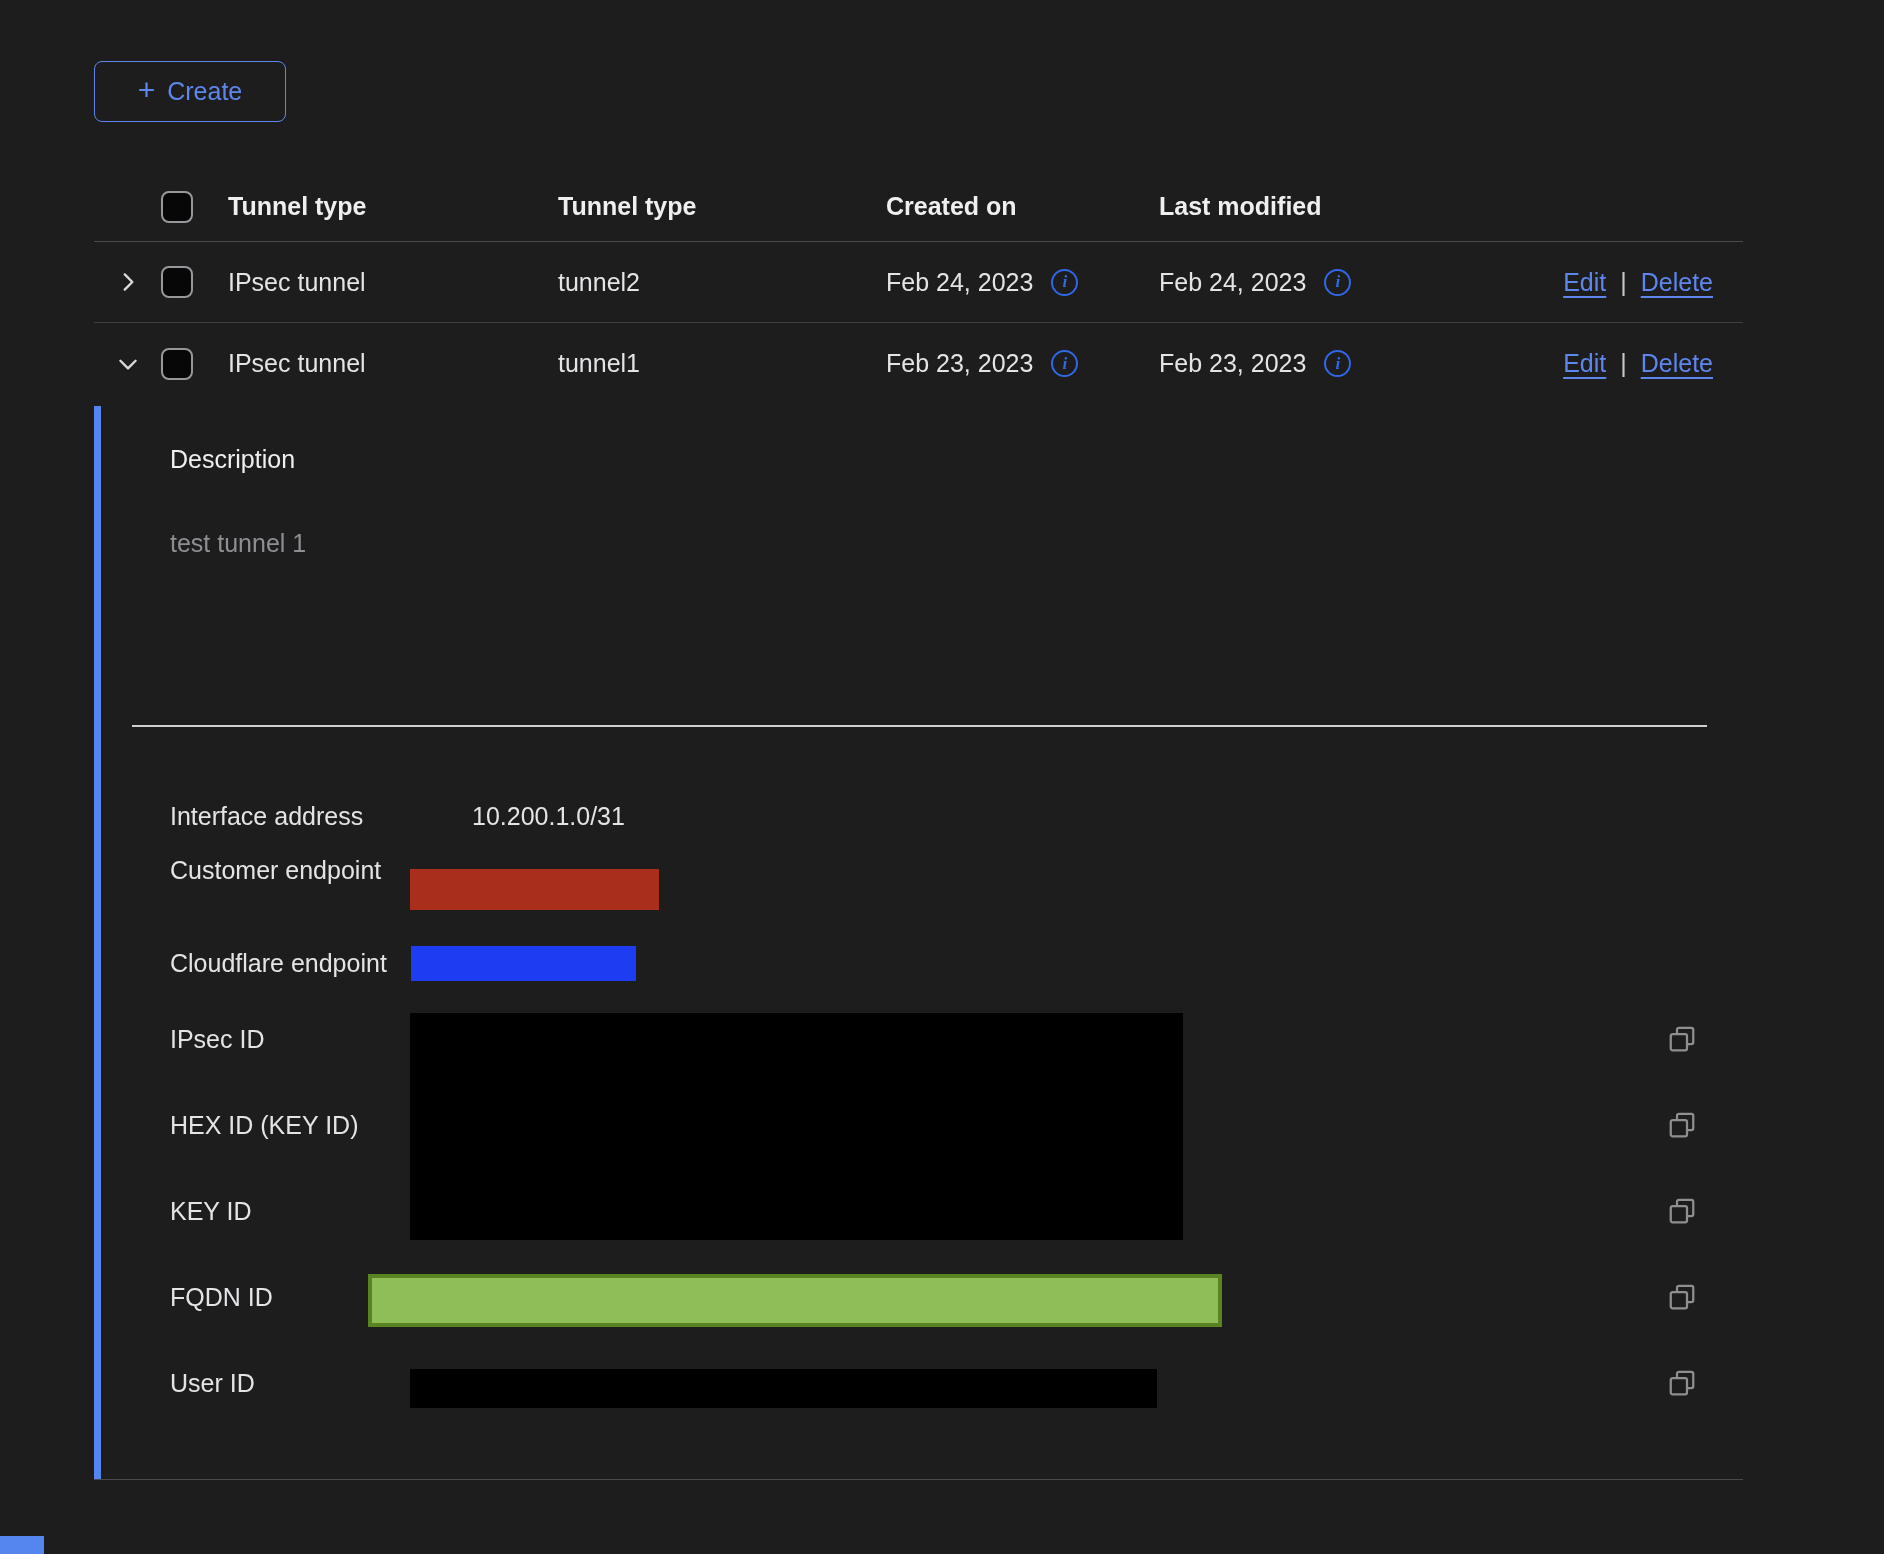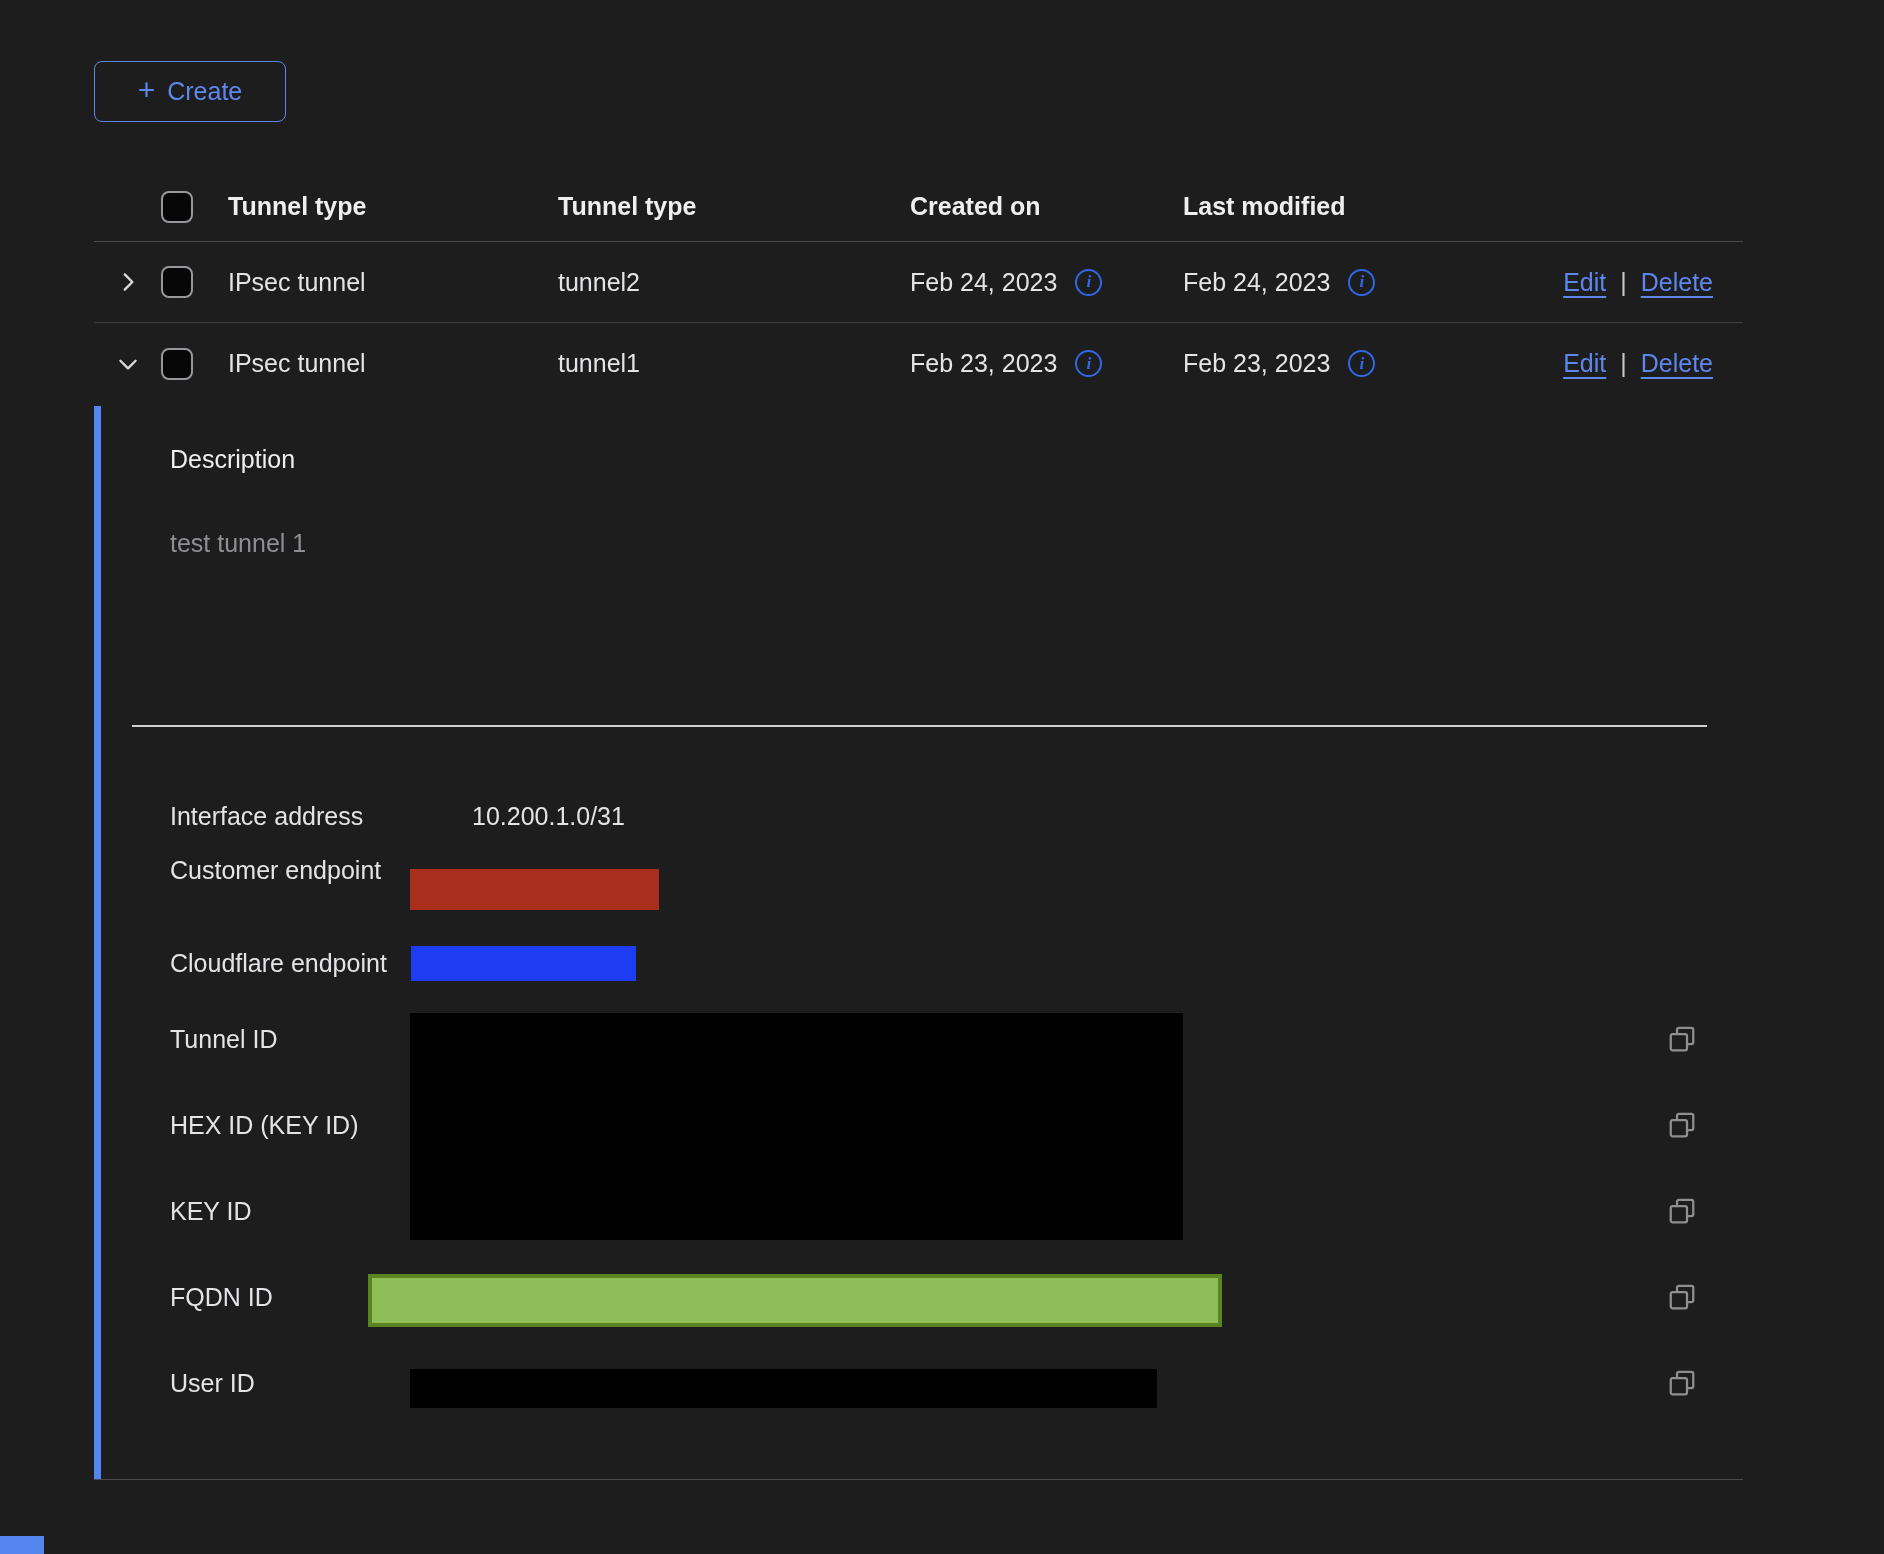--- a/index.html
+++ b/index.html
@@ -26,21 +26,21 @@
   
   .table{position:absolute;left:94px;top:172px;width:1649px;}
   .thead{display:flex;align-items:center;height:70px;border-bottom:1px solid var(--divider-dark);
     font-weight:700;color:var(--text-bright);}
   .trow{display:flex;align-items:center;height:81px;}
   .trow.bordered{border-bottom:1px solid var(--row-border);}
   .col-exp{width:67px;display:flex;align-items:center;justify-content:center;}
   .col-check{width:67px;display:flex;align-items:center;}
   .col-type{width:330px;}
   .col-name{width:328px;}
-  .col-created{width:273px;display:flex;align-items:center;gap:18px;margin-left:24px;}
+  .col-created{width:273px;display:flex;align-items:center;gap:18px;}
   .col-modified{width:320px;display:flex;align-items:center;gap:18px;}
   .col-actions{flex:1;display:flex;align-items:center;justify-content:flex-end;
     gap:14px;padding-right:30px;}
 
   .checkbox{width:32px;height:32px;border:2px solid var(--checkbox-border);border-radius:8px;
     background:var(--checkbox-fill);cursor:pointer;}
   .chev{width:26px;height:26px;color:var(--chevron);cursor:pointer;}
   .info-icon{display:inline-flex;align-items:center;justify-content:center;
     width:27px;height:27px;border:2px solid var(--info);border-radius:50%;
     color:var(--info);font:italic 700 17px "Liberation Serif",serif;cursor:pointer;flex:none;}
@@ -168,21 +168,21 @@
 
     <div class="abs flabel t-interface">Interface address</div>
     <div class="abs val-interface">10.200.1.0/31</div>
 
     <div class="abs flabel t-customer">Customer endpoint</div>
     <div class="rbox box-red"></div>
 
     <div class="abs flabel t-cloudflare">Cloudflare endpoint</div>
     <div class="rbox box-blue"></div>
 
-    <div class="abs flabel t-tunnelid">Tunnel ID</div>
+    <div class="abs flabel t-tunnelid">IPsec ID</div>
     <div class="rbox box-black-lg"></div>
 
     <div class="abs flabel t-hexid">HEX ID (KEY ID)</div>
     <div class="abs flabel t-keyid">KEY ID</div>
 
     <div class="abs flabel t-fqdn">FQDN ID</div>
     <div class="rbox box-green"></div>
 
     <div class="abs flabel t-user">User ID</div>
     <div class="rbox box-black-sm"></div>

